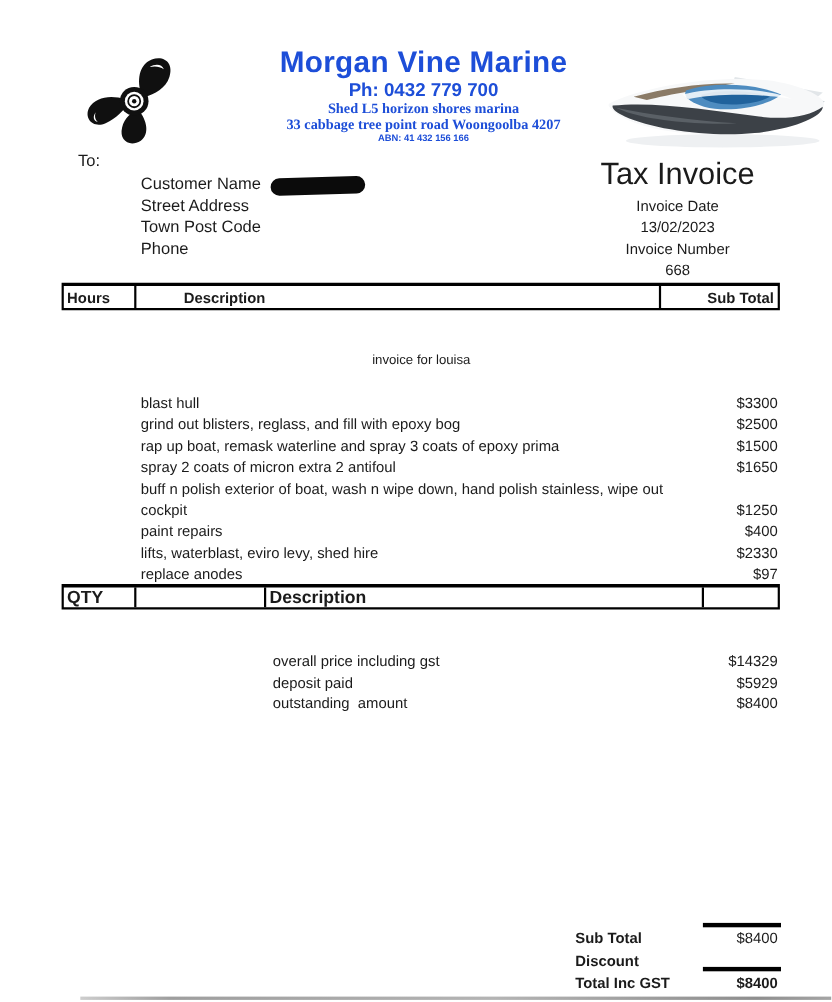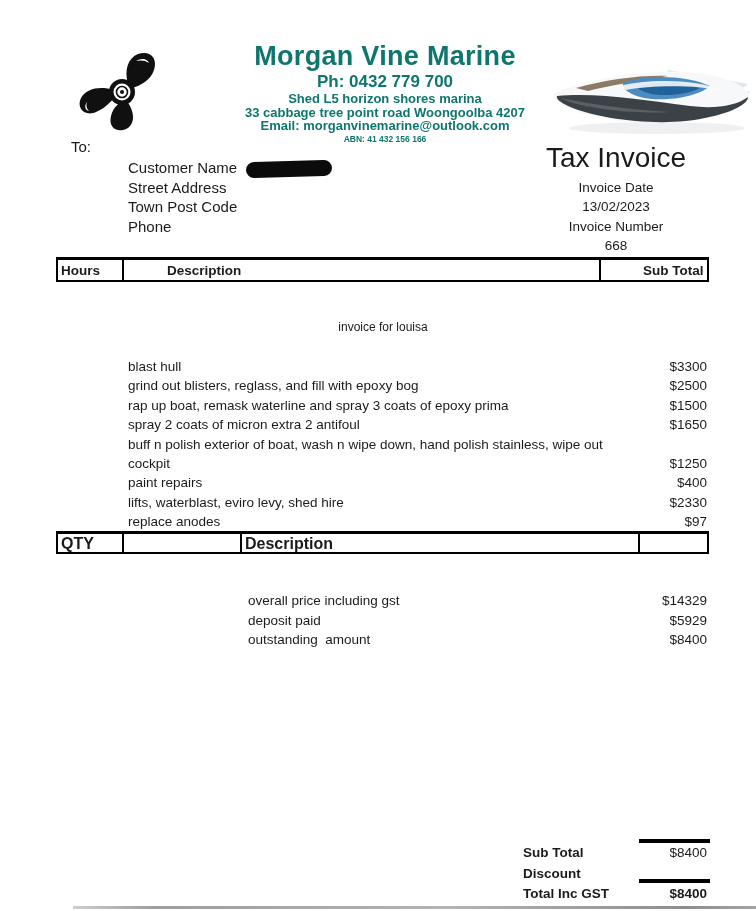--- a/index.html
+++ b/index.html
@@ -5,21 +5,21 @@
   html,body{margin:0;padding:0;background:#ffffff;}
   .page{
     position:relative;width:756px;height:911px;background:#ffffff;overflow:hidden;
     font-family:"Liberation Sans",sans-serif;color:#1b1b1b;
   }
   
   .propeller{position:absolute;left:74px;top:50px;width:96px;height:84px;}
   .company{position:absolute;left:188px;top:42px;width:394px;text-align:center;font-weight:bold;}
   .company-name{font-size:27px;line-height:29px;letter-spacing:.3px;}
   .company-phone{font-size:17px;line-height:21px;}
-  .company-addr{font-size:13px;line-height:13.5px;}
+  .company-addr{font-size:13px;line-height:13.5px;font-family:Liberation Serif, serif;}
   .company-abn{font-size:8.5px;line-height:10px;margin-top:1px;}
   .boat{position:absolute;left:550px;top:40px;width:206px;height:100px;}
   
   .to-label{position:absolute;left:71px;top:138px;font-size:15px;}
   .customer{position:absolute;left:128px;top:158px;font-size:15px;line-height:19.5px;}
   .redaction{position:absolute;left:246px;top:161px;width:86px;height:16px;background:#0b0b0b;border-radius:9px;transform:rotate(-1.6deg);}
   .invoice-meta{position:absolute;left:520px;top:141px;width:192px;text-align:center;}
   .tax-title{font-size:28px;line-height:33px;margin-bottom:4px;}
   .meta-line{font-size:13.5px;line-height:19.3px;}
   
@@ -76,26 +76,25 @@
       </g>
       <path d="M62,11 C67,8 73,8 75,13 C71,10 66,10 62,11 Z" fill="#ffffff"></path>
       <path d="M13,52 C10,56 11,60 15,61 C12,58 12,55 13,52 Z" fill="#ffffff"></path>
       <circle cx="48" cy="42" r="13" fill="#101010"></circle>
       <circle cx="48" cy="42" r="8.5" fill="#ffffff"></circle>
       <circle cx="48" cy="42" r="5.5" fill="none" stroke="#101010" stroke-width="1.6"></circle>
       <circle cx="48" cy="42" r="2" fill="#101010"></circle>
     </svg>
   </div>
 
-  <div class="company brand" style="color: #0f766e;">
+  <div class="company brand" style="color: #1d4ed8;">
     <div class="company-name">Morgan Vine Marine</div>
     <div class="company-phone">Ph: 0432 779 700</div>
     <div class="company-addr">Shed L5 horizon shores marina</div>
     <div class="company-addr">33 cabbage tree point road Woongoolba 4207</div>
-    <div class="company-addr">Email: morganvinemarine@outlook.com</div>
     <div class="company-abn">ABN: 41 432 156 166</div>
   </div>
 
   <div class="boat">
     <svg width="206" height="100" viewBox="0 0 206 100">
       <ellipse cx="107" cy="88" rx="88" ry="6" fill="#eef0f2"></ellipse>
       <path d="M118,30 L198,44 L192,49 L116,36 Z" fill="#e2e6e9"></path>
       <path d="M126,38 L200,52 L196,55 L124,42 Z" fill="#cfd6da"></path>
       <path d="M4,54 C36,38 100,28 148,33 C178,37 201,48 199,56 C197,65 158,77 112,81 C66,85 24,74 10,63 C4,58 2,56 4,54 Z" fill="#f7f8f9"></path>
       <path d="M26,48 C55,40 90,35 118,36 C94,40 58,46 38,51 Z" fill="#8a7a66"></path>

